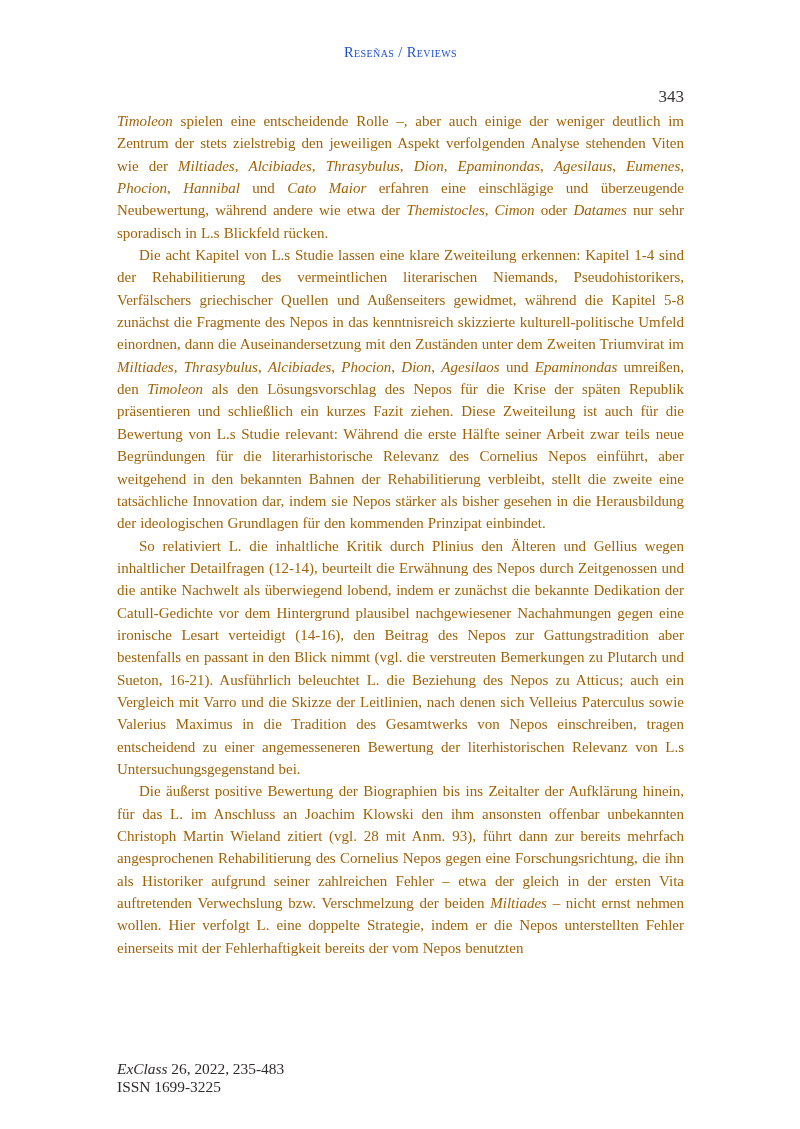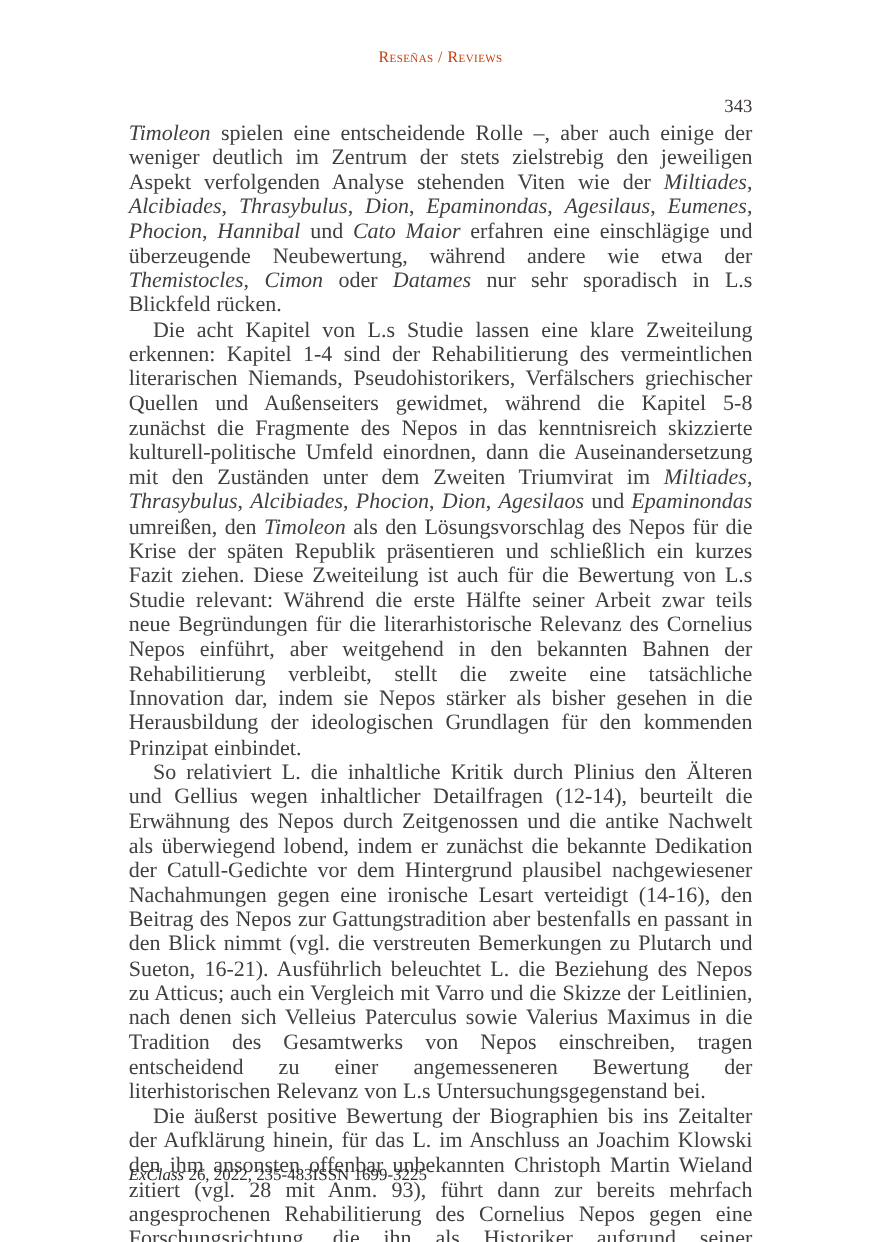--- a/index.html
+++ b/index.html
@@ -28,21 +28,21 @@
     top: 44px;
     width: 567px;
     height: 22px;
     display: flex;
     align-items: baseline;
     justify-content: center;
   }
   .running-head-title {
     font-size: 14.5px;
     letter-spacing: 0.4px;
-    color: #c2410c;
+    color: #1d4ed8;
     font-variant: small-caps;
     white-space: pre;
   }
   .folio {
     position: absolute;
     right: 0;
     top: 0;
     font-size: 17px;
     color: #3a3537;
     line-height: 22px;
@@ -51,25 +51,25 @@
 
   
   .textblock {
     position: absolute;
     left: 117px;
     top: 110px;
     width: 567px;
   }
   p.body-par {
     margin: 0;
-    font-size: 20px;
+    font-size: 15px;
     line-height: 22.35px;
     text-align: justify;
     text-justify: inter-word;
-    color: #404040;
+    color: #a16207;
     hyphens: none;
     word-spacing: 0.02em;
   }
   p.body-par.indent {
     text-indent: 22px;
   }
   p.body-par i, p.body-par em {
     font-style: italic;
   }
 
@@ -77,20 +77,21 @@
   .footer {
     position: absolute;
     left: 117px;
     top: 1060px;
     width: 567px;
     display: flex;
     justify-content: flex-start;
     align-items: baseline;
     font-size: 15.4px;
     color: #2e2a2b;
+    flex-direction: column;
   }
   .footer-journal i { font-style: italic; }
   .footer-issn { white-space: nowrap; }
 </style>
 </head>
 <body>
 
 <div class="page">
 
   <div class="running-head">

